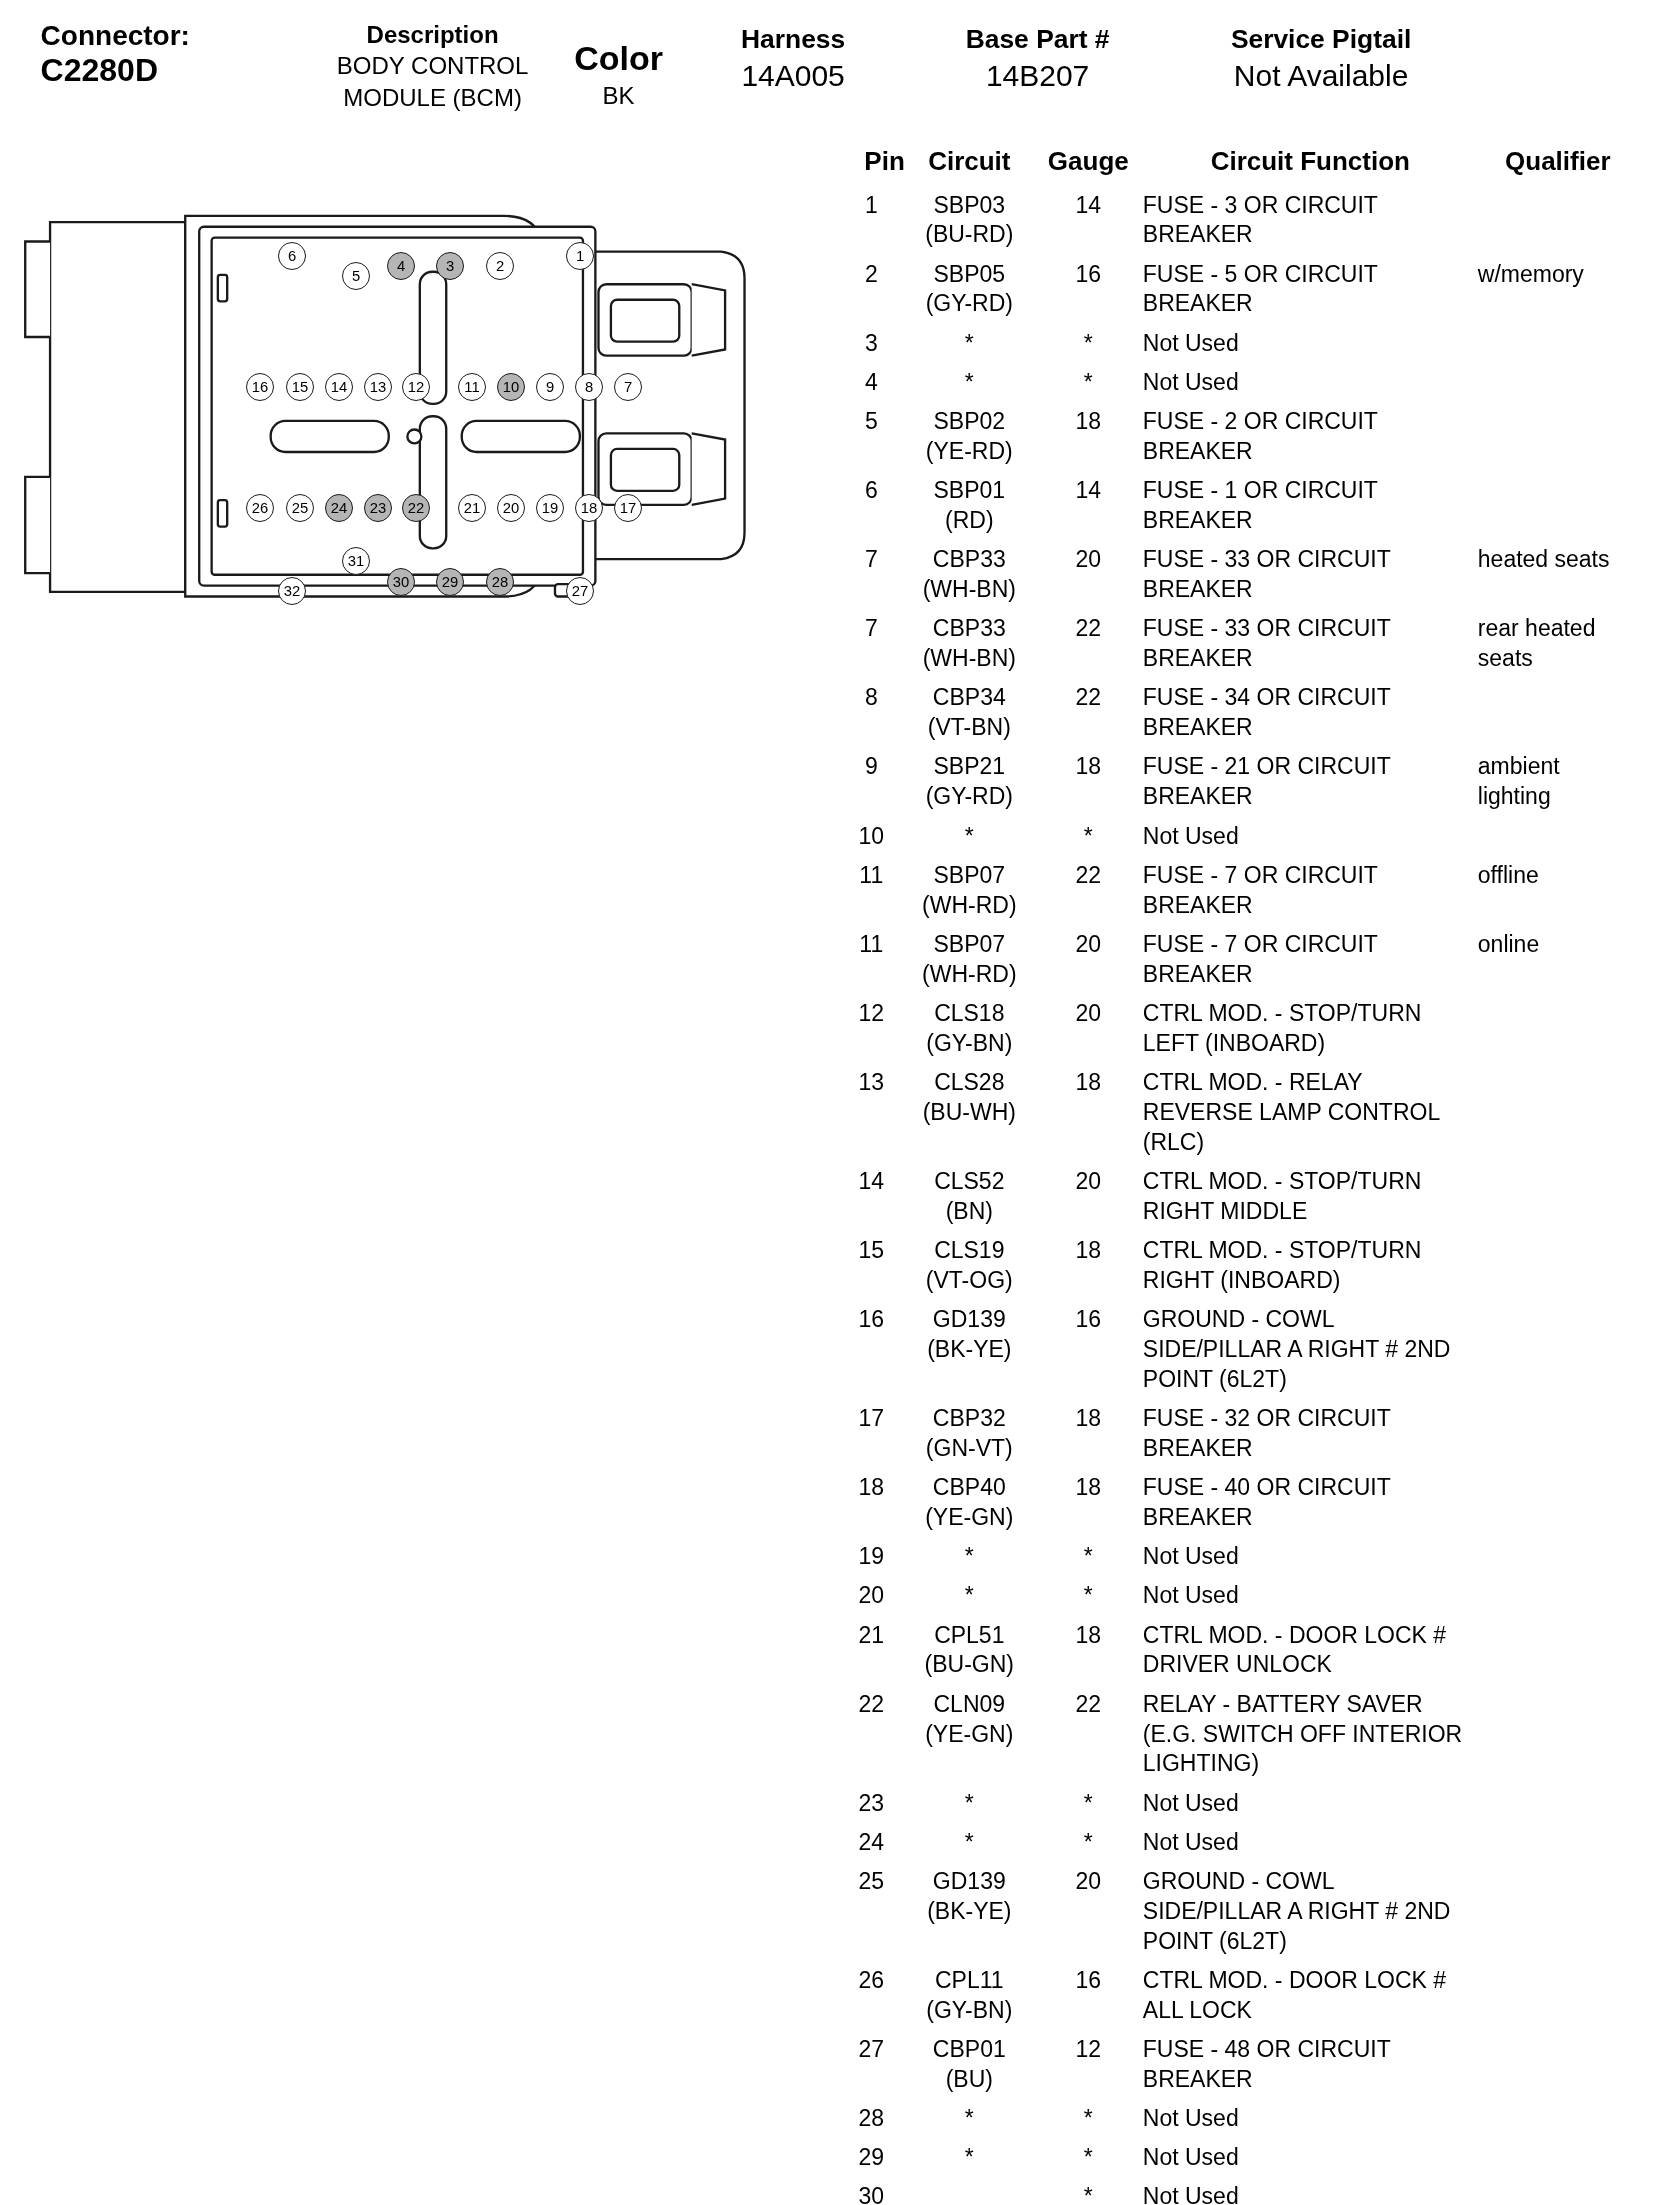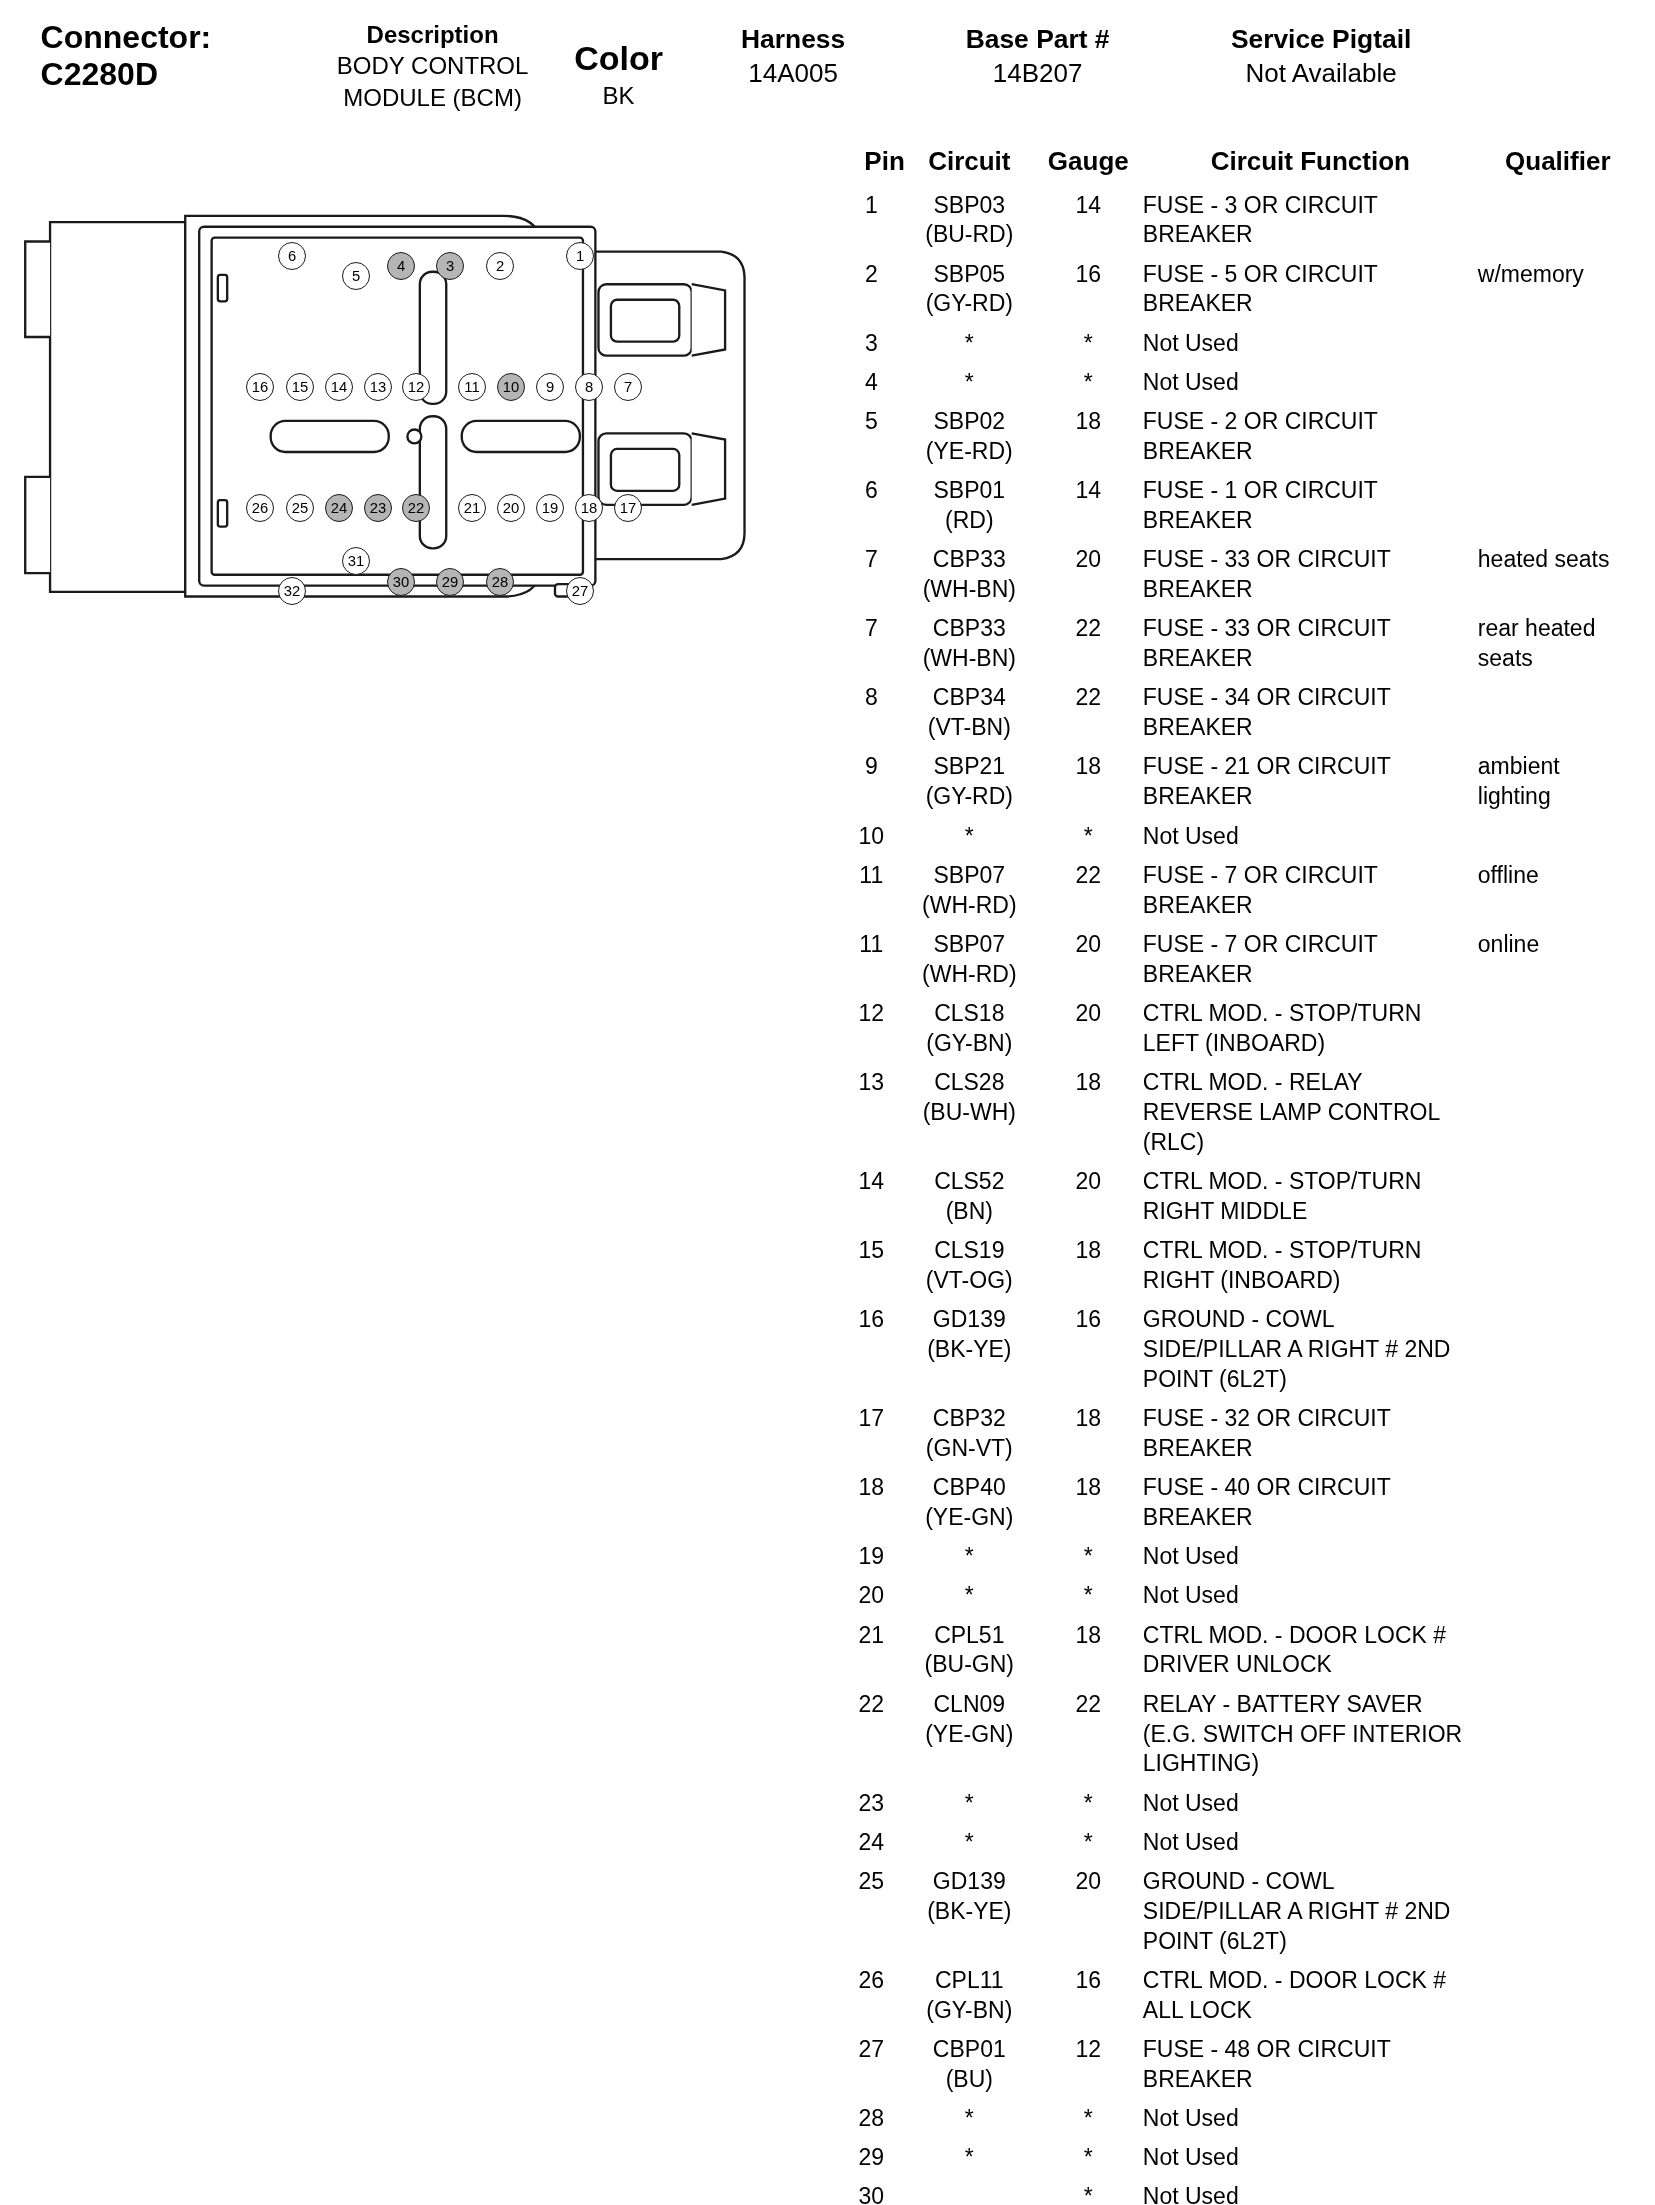--- a/index.html
+++ b/index.html
@@ -30,21 +30,21 @@
   }
   .hdr-col {
     text-align: center;
   }
   .hdr-connector {
     width: 264px;
     text-align: left;
     padding-left: 18.6px;
   }
   .hdr-connector .lbl {
-    font-size: 32px;
+    font-size: 28px;
     font-weight: bold;
     line-height: 1.18;
   }
   .hdr-connector .val {
     font-size: 32px;
     font-weight: bold;
     line-height: 1.18;
   }
   .hdr-desc {
     width: 256px;
@@ -78,21 +78,21 @@
   .hdr-harness .lbl,
   .hdr-base .lbl,
   .hdr-pigtail .lbl {
     font-size: 26.4px;
     font-weight: bold;
     line-height: 1.3;
   }
   .hdr-harness .val,
   .hdr-base .val,
   .hdr-pigtail .val {
-    font-size: 26px;
+    font-size: 30px;
     line-height: 1.35;
   }
   .hdr-base {
     width: 256px;
     padding-top: 3.1px;
   }
   .hdr-pigtail {
     width: 311px;
     padding-top: 3.1px;
   }

